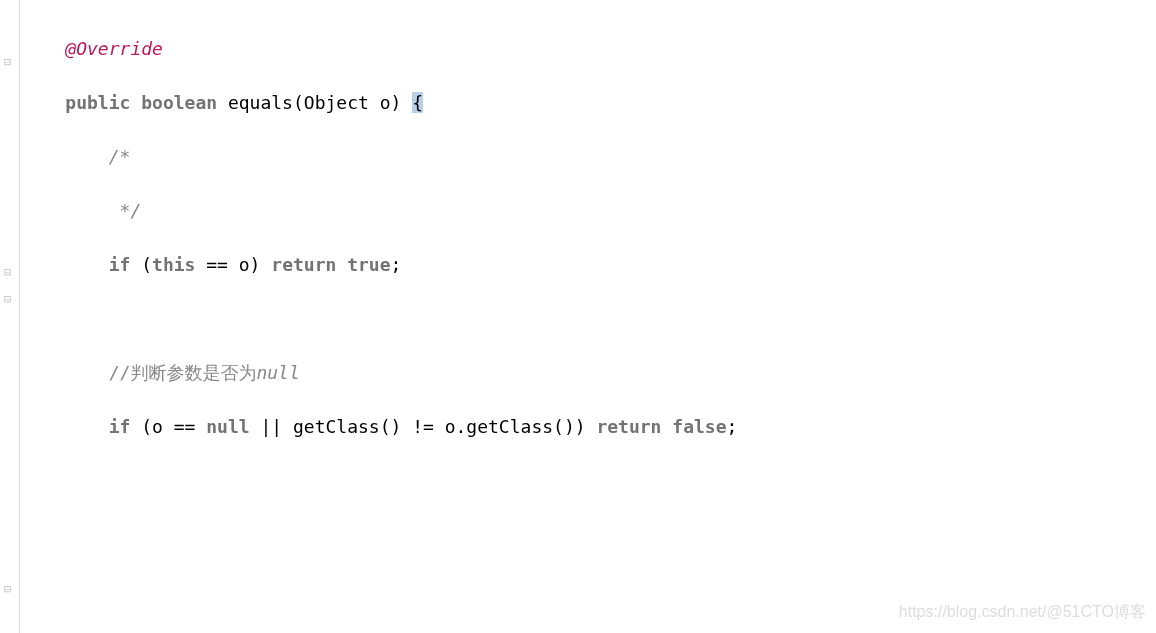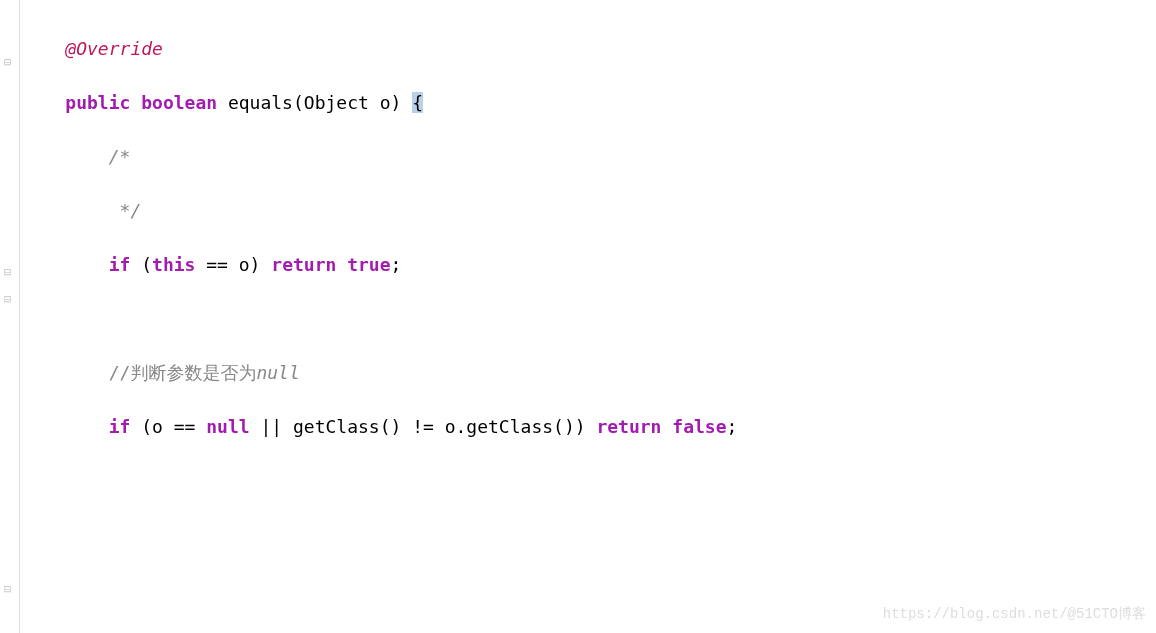--- a/index.html
+++ b/index.html
@@ -32,39 +32,39 @@
     .code-area {
       position: absolute;
       left: 22px;
       top: 8px;
       right: 0;
       line-height: 27px;
       white-space: pre;
     }
     .line { display: block; min-height: 27px; }
     .annotation { color: #be185d; font-style: italic; }
-    .keyword { color: #a21caf; font-weight: bold; }
+    .keyword { color: #737373; font-weight: bold; }
     .comment { color: #888888; font-style: italic; }
     .comment-cn { color: #888888; font-style: normal; }
     .highlight-brace { background: #b8d0e8; }
     .cursor-caret {
       display: inline-block;
       width: 1px;
       height: 20px;
       background: #000;
       vertical-align: middle;
       margin: 0 1px;
     }
     .watermark {
       position: absolute;
       right: 10px;
       bottom: 10px;
       color: #dddddd;
-      font-size: 14px;
-      font-family: Liberation Mono, monospace;
+      font-size: 16px;
+      font-family: Liberation Sans, sans-serif;
     }
   </style>
 </head>
 <body>
 
 <div class="gutter">
   <div class="gutter-mark" style="top:55px;">⊟</div>
   <div class="gutter-mark" style="top:265px;">⊟</div>
   <div class="gutter-mark" style="top:292px;">⊟</div>
   <div class="gutter-mark" style="top:582px;">⊟</div>

